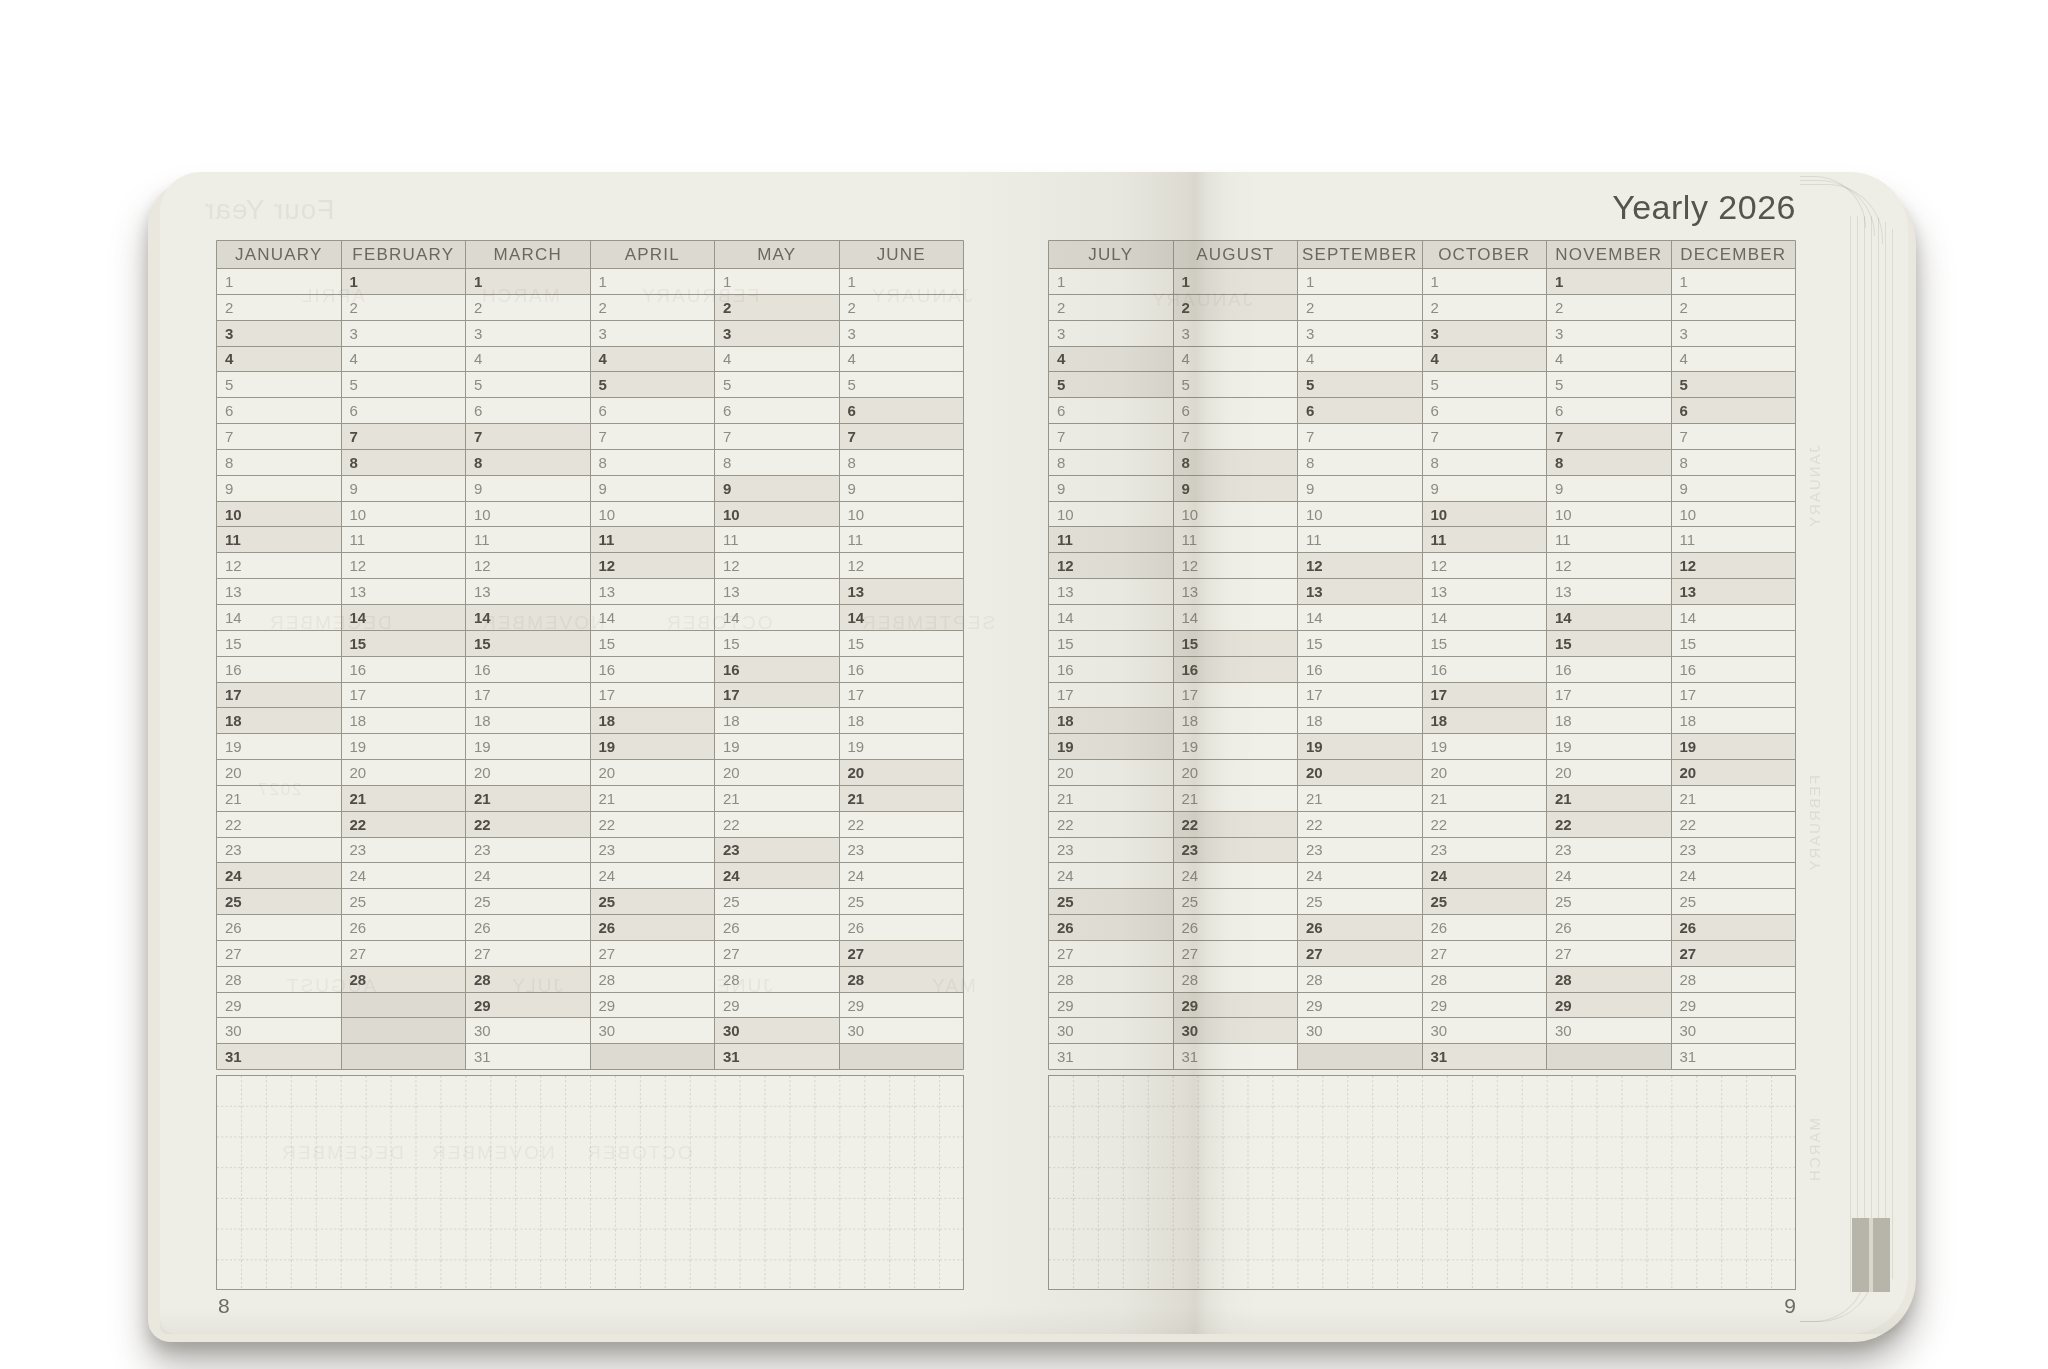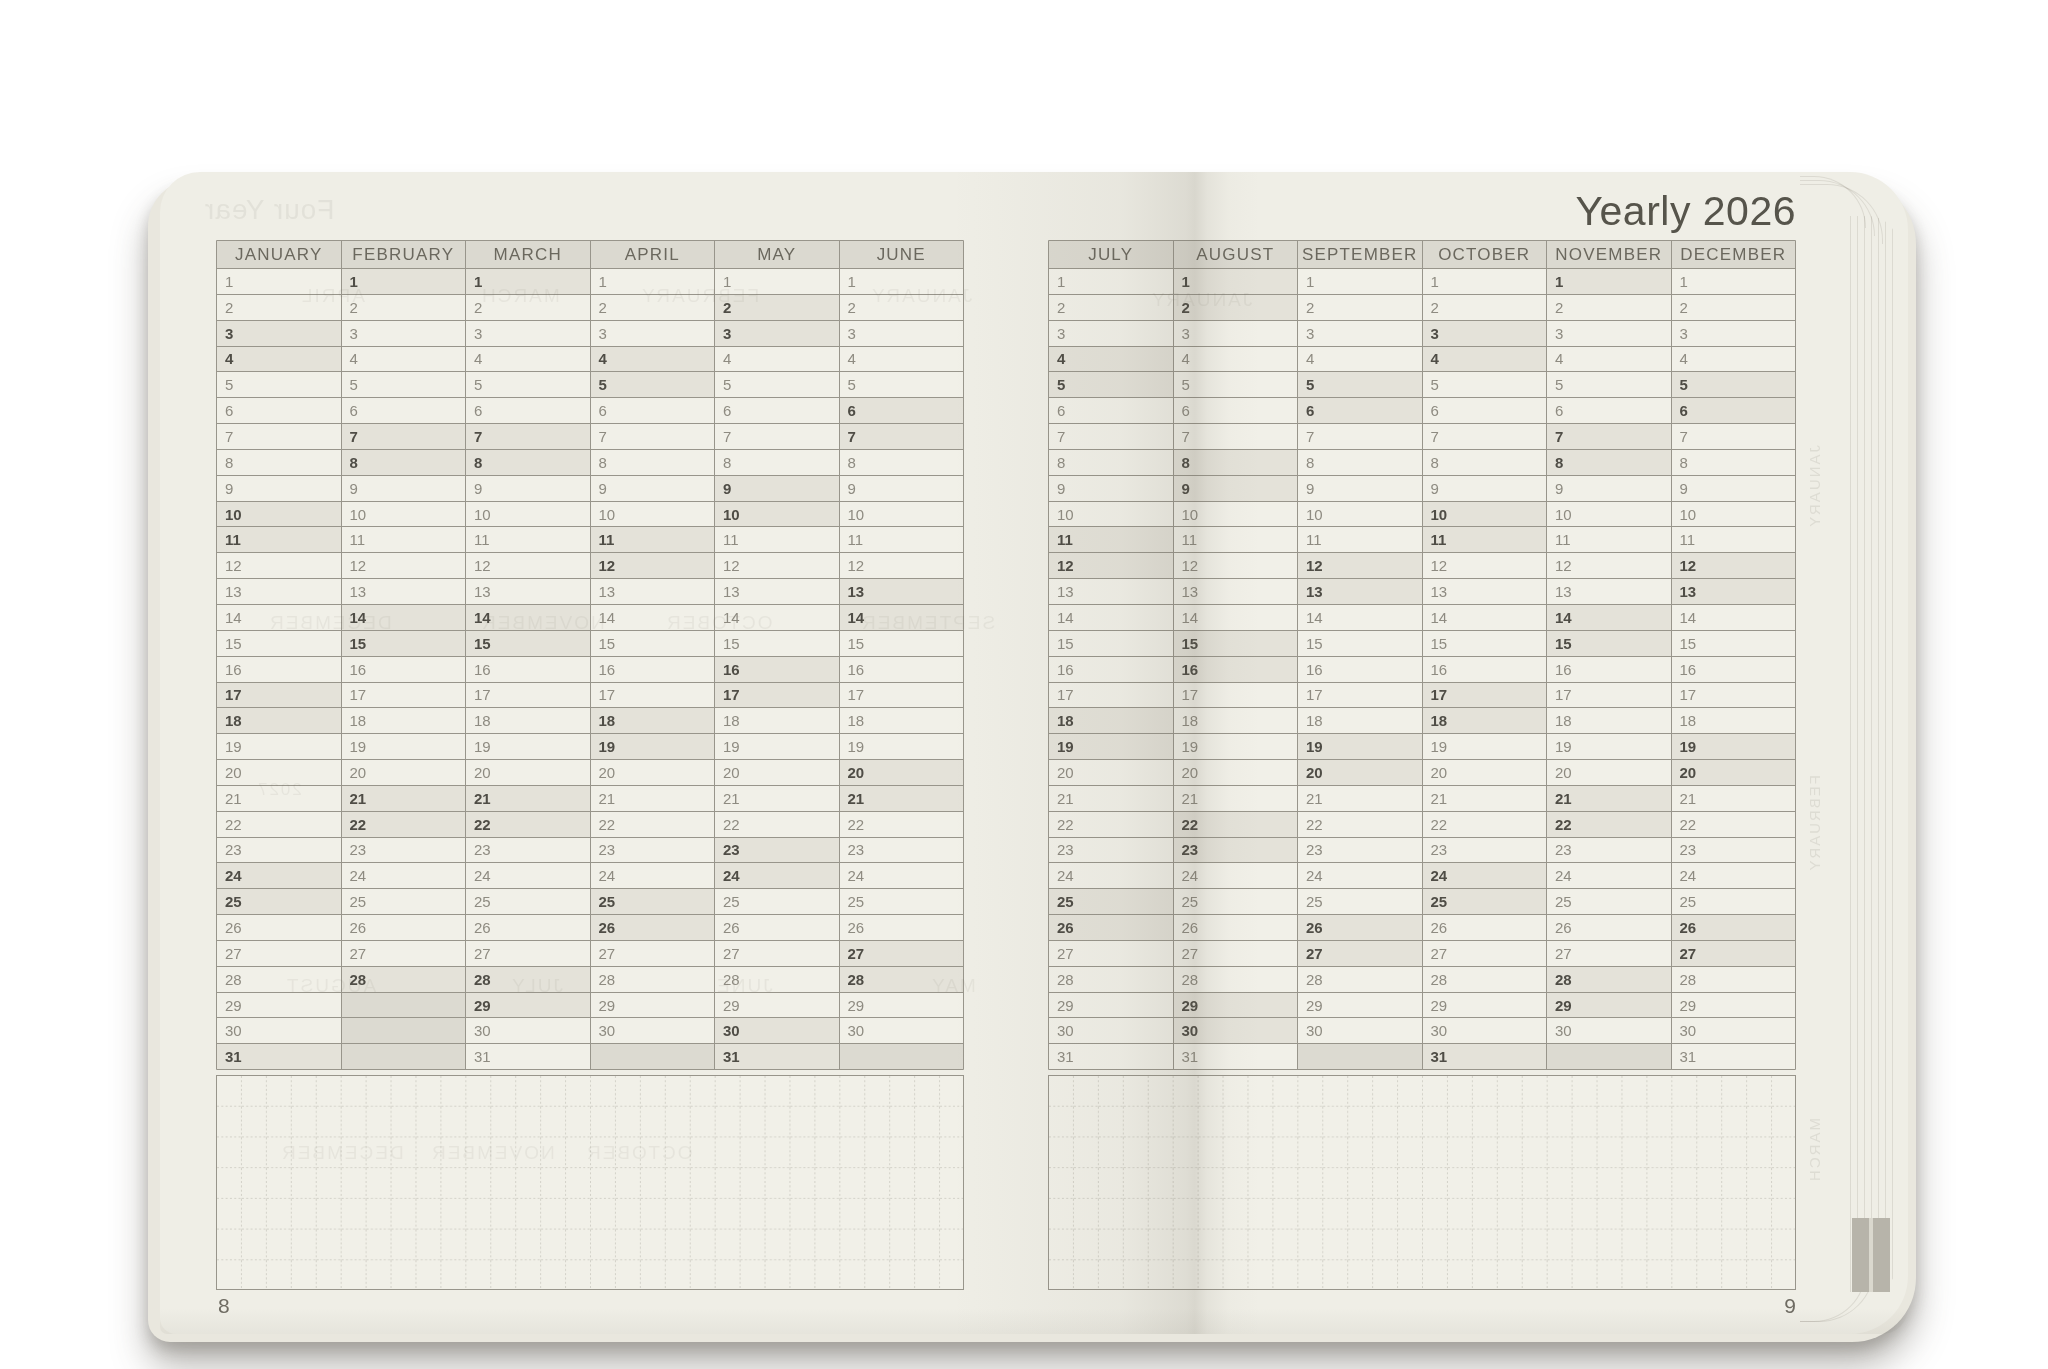--- a/index.html
+++ b/index.html
@@ -49,21 +49,21 @@
   .arc{
     position:absolute;border:1px solid rgba(120,114,99,.16);
     border-left:none;border-bottom:none;background:none;z-index:1;
   }
   .arc.tr{border-radius:0 56px 0 0;}
   .arc.br{border-top:none;border-bottom:1px solid rgba(120,114,99,.16);
     border-right:1px solid rgba(120,114,99,.16);border-radius:0 0 56px 0;}
   
   .page-title{
     position:absolute;top:16px;right:112px;
-    font-size:41px;color:var(--c-title,#56544b);letter-spacing:.5px;
+    font-size:34px;color:var(--c-title,#56544b);letter-spacing:.5px;
   }
   .ghost-layer{position:absolute;inset:0;z-index:3;pointer-events:none;}
   .ghost{
     position:absolute;transform:scaleX(-1);
     color:var(--c-ghost,#6d695c);opacity:.08;
     font-size:19px;letter-spacing:2px;white-space:nowrap;
   }
   .ghost-title{
     position:absolute;left:44px;top:22px;transform:scaleX(-1);
     color:var(--c-ghost,#6d695c);opacity:.09;font-size:28px;letter-spacing:1px;

